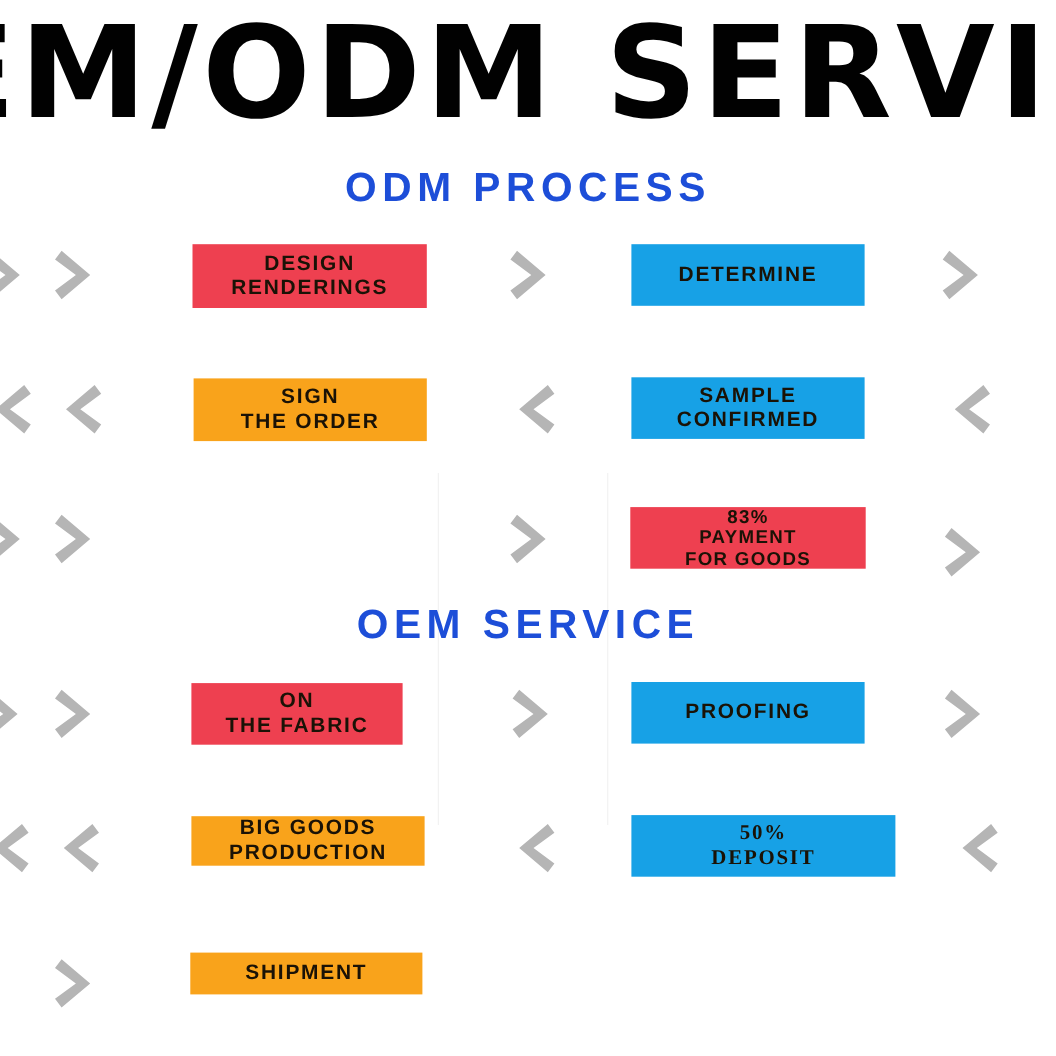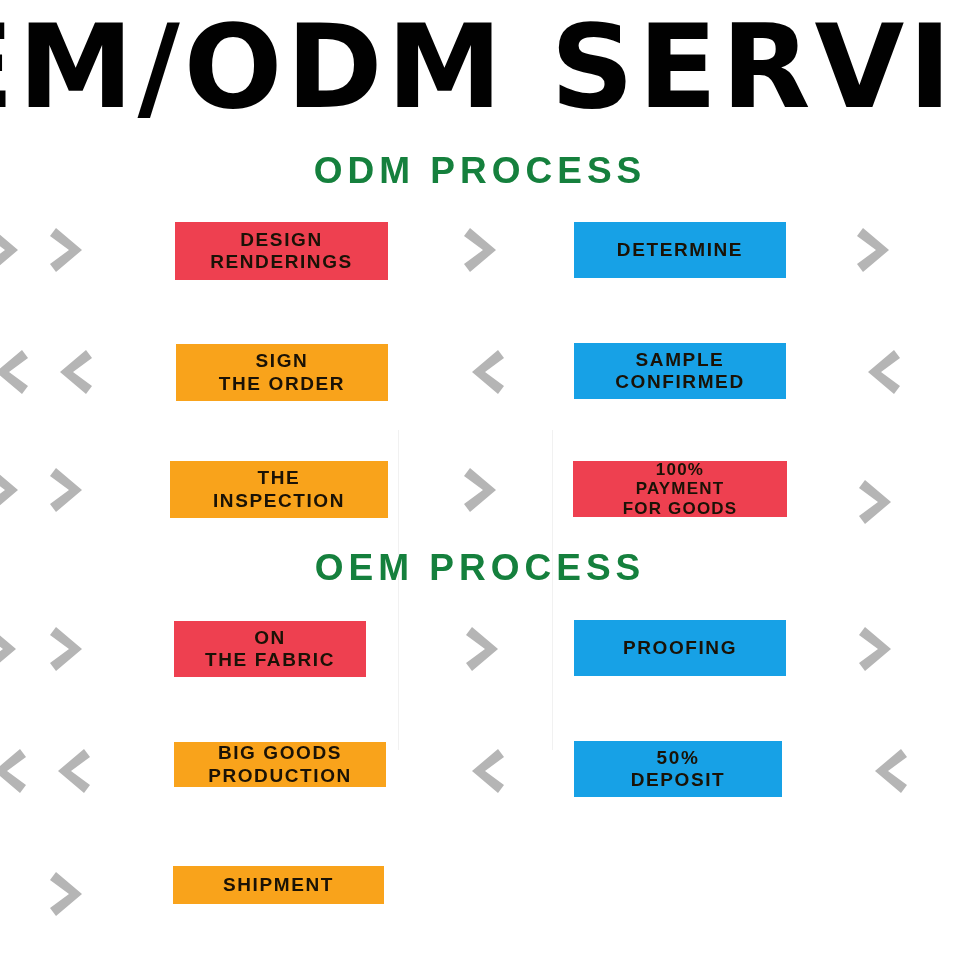--- a/index.html
+++ b/index.html
@@ -60,21 +60,21 @@
   
   .section-heading {
     position: absolute;
     left: 0;
     width: 960px;
     text-align: center;
     font-family: "Liberation Sans", sans-serif;
     font-size: 37px;
     font-weight: 700;
     letter-spacing: 5px;
-    color: #15803d;
+    color: #1d4ed8;
   }
   .section-heading.odm { top: 150px; }
   .section-heading.oem { top: 547px; }
 
   
   .row {
     position: absolute;
     left: 0;
     width: 960px;
     height: 80px;
@@ -117,21 +117,21 @@
 
   <div class="panel-seam s1"></div>
   <div class="panel-seam s2"></div>
 
   <div class="banner">
     <div class="banner-title">OEM/ODM SERVICE</div>
   </div>
 
   <div class="section-heading odm">ODM PROCESS</div>
 
-  <div class="section-heading oem">OEM PROCESS</div>
+  <div class="section-heading oem">OEM SERVICE</div>
 
   <div class="row" style="top:212px;">
     <div class="chev" style="left:-16px; top:12px;">
       <svg viewBox="0 0 46 52">
           <path d="M8 4 L34 26 L8 48 L2 40 L21 26 L2 12 Z" fill="currentColor"></path>
         </svg>
     </div>
     <div class="chev" style="left:48px; top:12px;">
       <svg viewBox="0 0 46 52">
           <path d="M8 4 L34 26 L8 48 L2 40 L21 26 L2 12 Z" fill="currentColor"></path>
@@ -183,28 +183,26 @@
     <div class="chev" style="left:-16px; top:14px;">
       <svg viewBox="0 0 46 52">
           <path d="M8 4 L34 26 L8 48 L2 40 L21 26 L2 12 Z" fill="currentColor"></path>
         </svg>
     </div>
     <div class="chev" style="left:48px; top:14px;">
       <svg viewBox="0 0 46 52">
           <path d="M8 4 L34 26 L8 48 L2 40 L21 26 L2 12 Z" fill="currentColor"></path>
         </svg>
     </div>
-    <div class="stepbox orange" style="left:170px; top:11px; width:218px; height:57px;">THE
-INSPECTION</div>
     <div class="chev" style="left:462px; top:14px;">
       <svg viewBox="0 0 46 52">
           <path d="M8 4 L34 26 L8 48 L2 40 L21 26 L2 12 Z" fill="currentColor"></path>
         </svg>
     </div>
-    <div class="stepbox red three-line" style="left:573px; top:11px; width:214px; height:56px;">100%
+    <div class="stepbox red three-line" style="left:573px; top:11px; width:214px; height:56px;">83%
 PAYMENT
 FOR GOODS</div>
     <div class="chev" style="left:857px; top:26px;">
       <svg viewBox="0 0 46 52">
           <path d="M8 4 L34 26 L8 48 L2 40 L21 26 L2 12 Z" fill="currentColor"></path>
         </svg>
     </div>
   </div>
 
   <div class="row" style="top:611px;">
@@ -244,21 +242,21 @@
           <path d="M38 4 L12 26 L38 48 L44 40 L25 26 L44 12 Z" fill="currentColor"></path>
         </svg>
     </div>
     <div class="stepbox orange" style="left:174px; top:11px; width:212px; height:45px;">BIG GOODS
 PRODUCTION</div>
     <div class="chev" style="left:460px; top:14px;">
       <svg viewBox="0 0 46 52">
           <path d="M38 4 L12 26 L38 48 L44 40 L25 26 L44 12 Z" fill="currentColor"></path>
         </svg>
     </div>
-    <div class="stepbox blue" style="left:574px; top:10px; width:208px; height:56px;">50%
+    <div class="stepbox blue" style="left:574px; top:10px; width:240px; height:56px;font-family:Liberation Serif, serif;">50%
 DEPOSIT</div>
     <div class="chev" style="left:863px; top:14px;">
       <svg viewBox="0 0 46 52">
           <path d="M38 4 L12 26 L38 48 L44 40 L25 26 L44 12 Z" fill="currentColor"></path>
         </svg>
     </div>
   </div>
 
   <div class="row" style="top:856px;">
     <div class="chev" style="left:48px; top:12px;">

